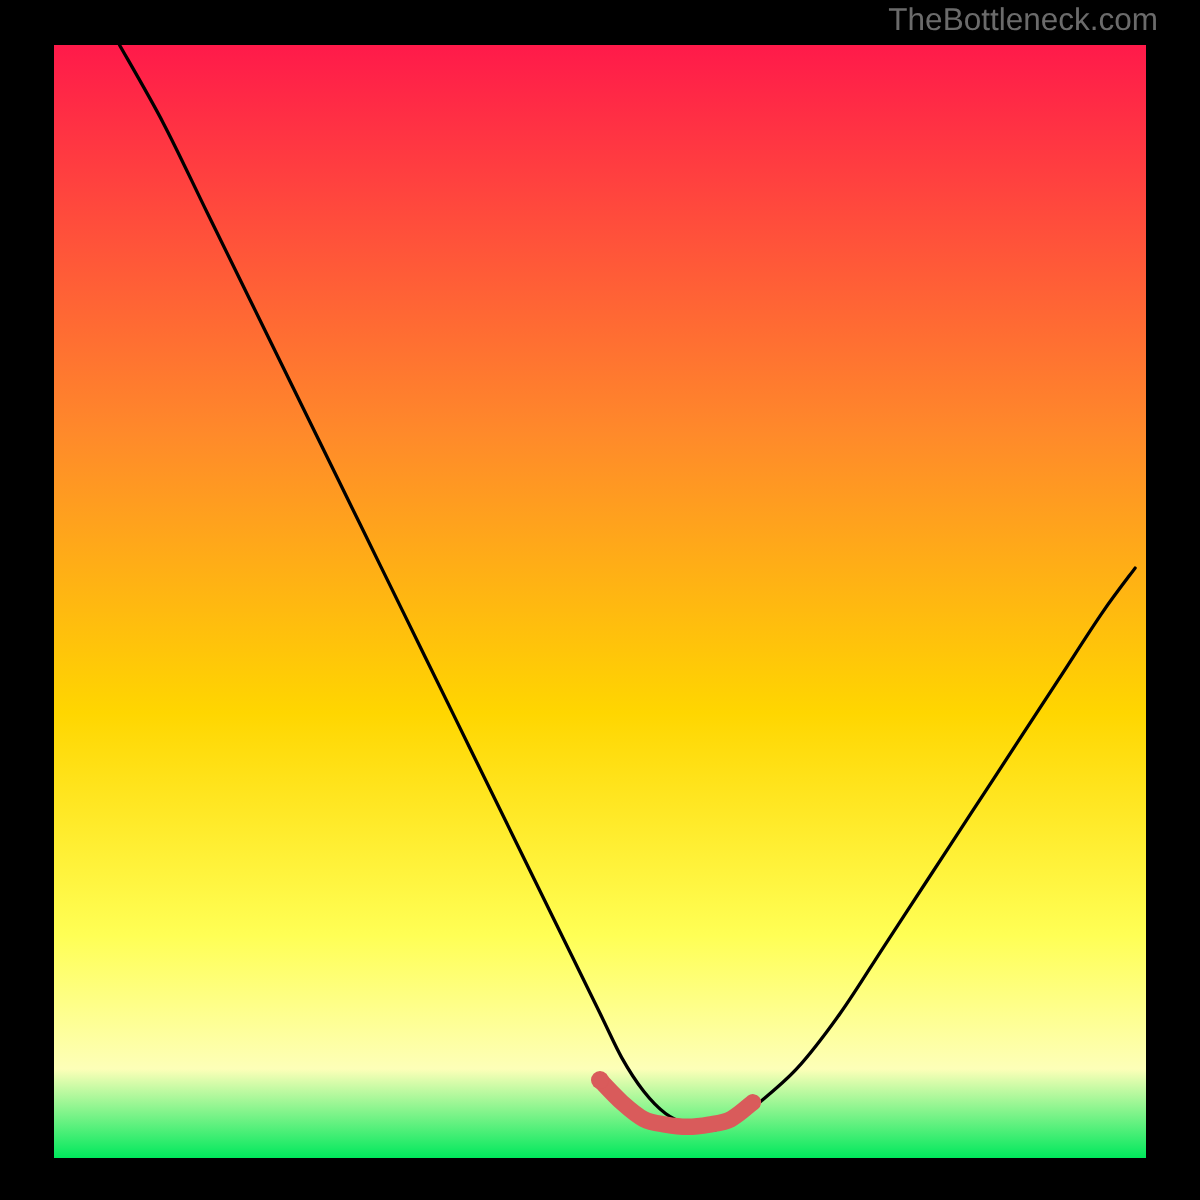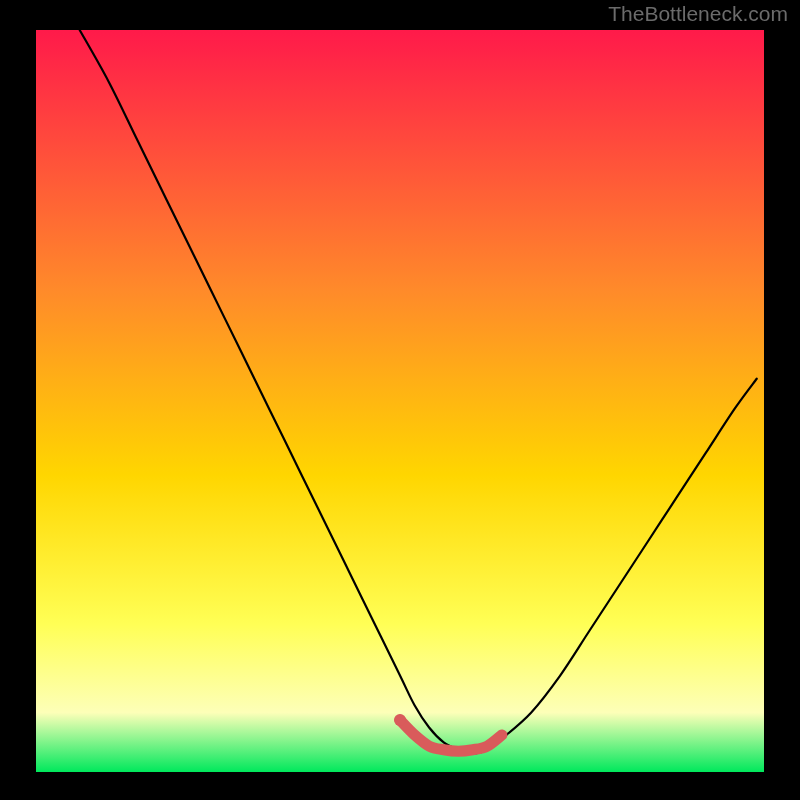--- a/index.html
+++ b/index.html
@@ -13,21 +13,21 @@
   }
   .frame {
     position: relative;
     width: 800px;
     height: 800px;
     background: #000;
   }
   .watermark {
     position: absolute;
     top: 2px;
-    right: 12px;
+    right: 28px;
     color: #6b6b6b;
     font-size: 21px;
     font-weight: 400;
     letter-spacing: 0px;
     z-index: 10;
   }
   svg {
     display: block;
   }
 </style>

